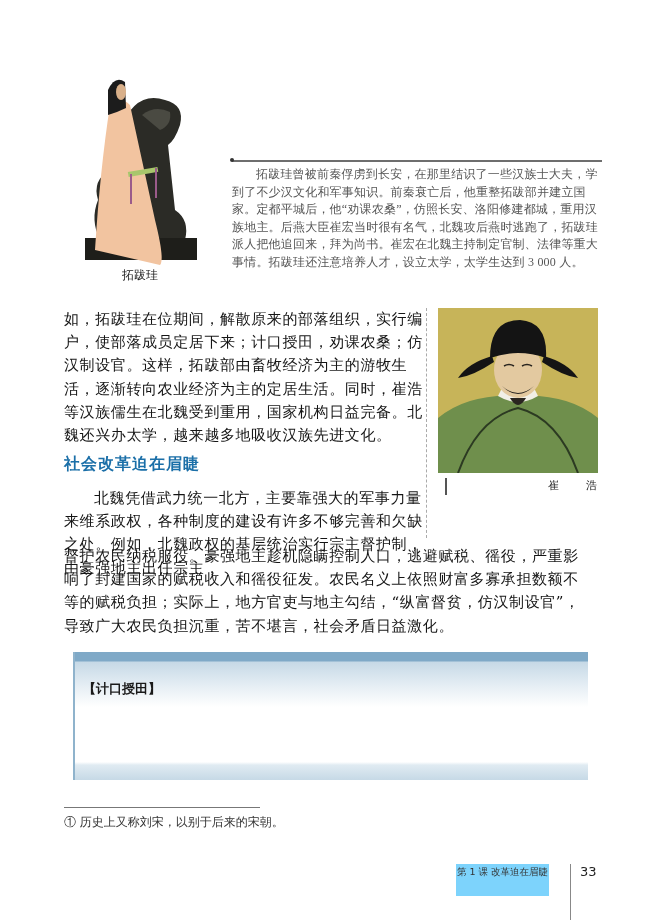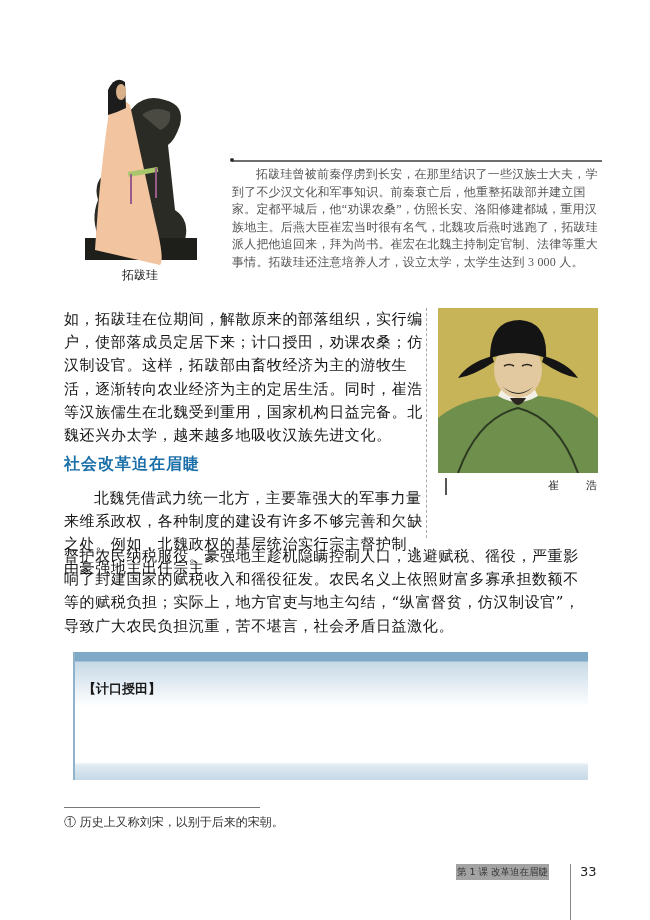--- a/index.html
+++ b/index.html
@@ -38,21 +38,21 @@
     .history-box { position: absolute; left: 73px; top: 652px; width: 515px; height: 128px; border-left: 2px solid #8fb3cc; background: linear-gradient(to bottom, #7fa9c7 0px, #7fa9c7 9px, #c6d9e6 10px, #e7eff5 35px, #ffffff 55px, #ffffff 110px, #e0ebf2 113px, #c6d9e6 128px); }
     .history-box .title { position: absolute; left: 8px; top: 28px; font-size: 13px; font-weight: bold; color: #1a1a1a; }
     .history-box p { position: absolute; left: 8px; top: 51px; width: 500px; font-size: 11px; line-height: 20px; color: #1a1a1a; text-indent: 2em; letter-spacing: 0.6px; }
     .history-box sup { font-size: 8px; }
 
     
     .fn-rule { position: absolute; left: 64px; top: 807px; width: 196px; height: 1px; background: #777; }
     .footnote { position: absolute; left: 64px; top: 814px; font-size: 12px; color: #333; }
 
     
-    .footer-band { position: absolute; left: 456px; top: 864px; width: 93px; height: 16px; background: #a3a3a3; font-family: "DejaVu Sans", "Liberation Sans", sans-serif; font-size: 9.5px; color: #333; line-height: 16px; text-align: center; white-space: nowrap; }
+    .footer-band { position: absolute; left: 456px; top: 864px; width: 93px; height: 32px; background: #7dd3fc; font-family: "DejaVu Sans", "Liberation Sans", sans-serif; font-size: 9.5px; color: #333; line-height: 16px; text-align: center; white-space: nowrap; }
     .footer-vline { position: absolute; left: 570px; top: 864px; width: 1px; height: 56px; background: #888; }
     .page-num { position: absolute; left: 580px; top: 864px; font-family: "DejaVu Sans", "Liberation Sans", sans-serif; font-size: 13px; color: #222; line-height: 16px; text-align: center; }
   </style>
 </head>
 <body>
 
 <div class="fig-tuoba">
   <svg viewBox="0 0 120 195">
 
     <path d="M40 60 Q55 20 85 30 Q105 35 100 55 Q95 70 88 75 L95 140 Q110 150 105 170 L20 170 Q10 150 18 130 Q12 110 30 100 Z" fill="#2b2b26"></path>

